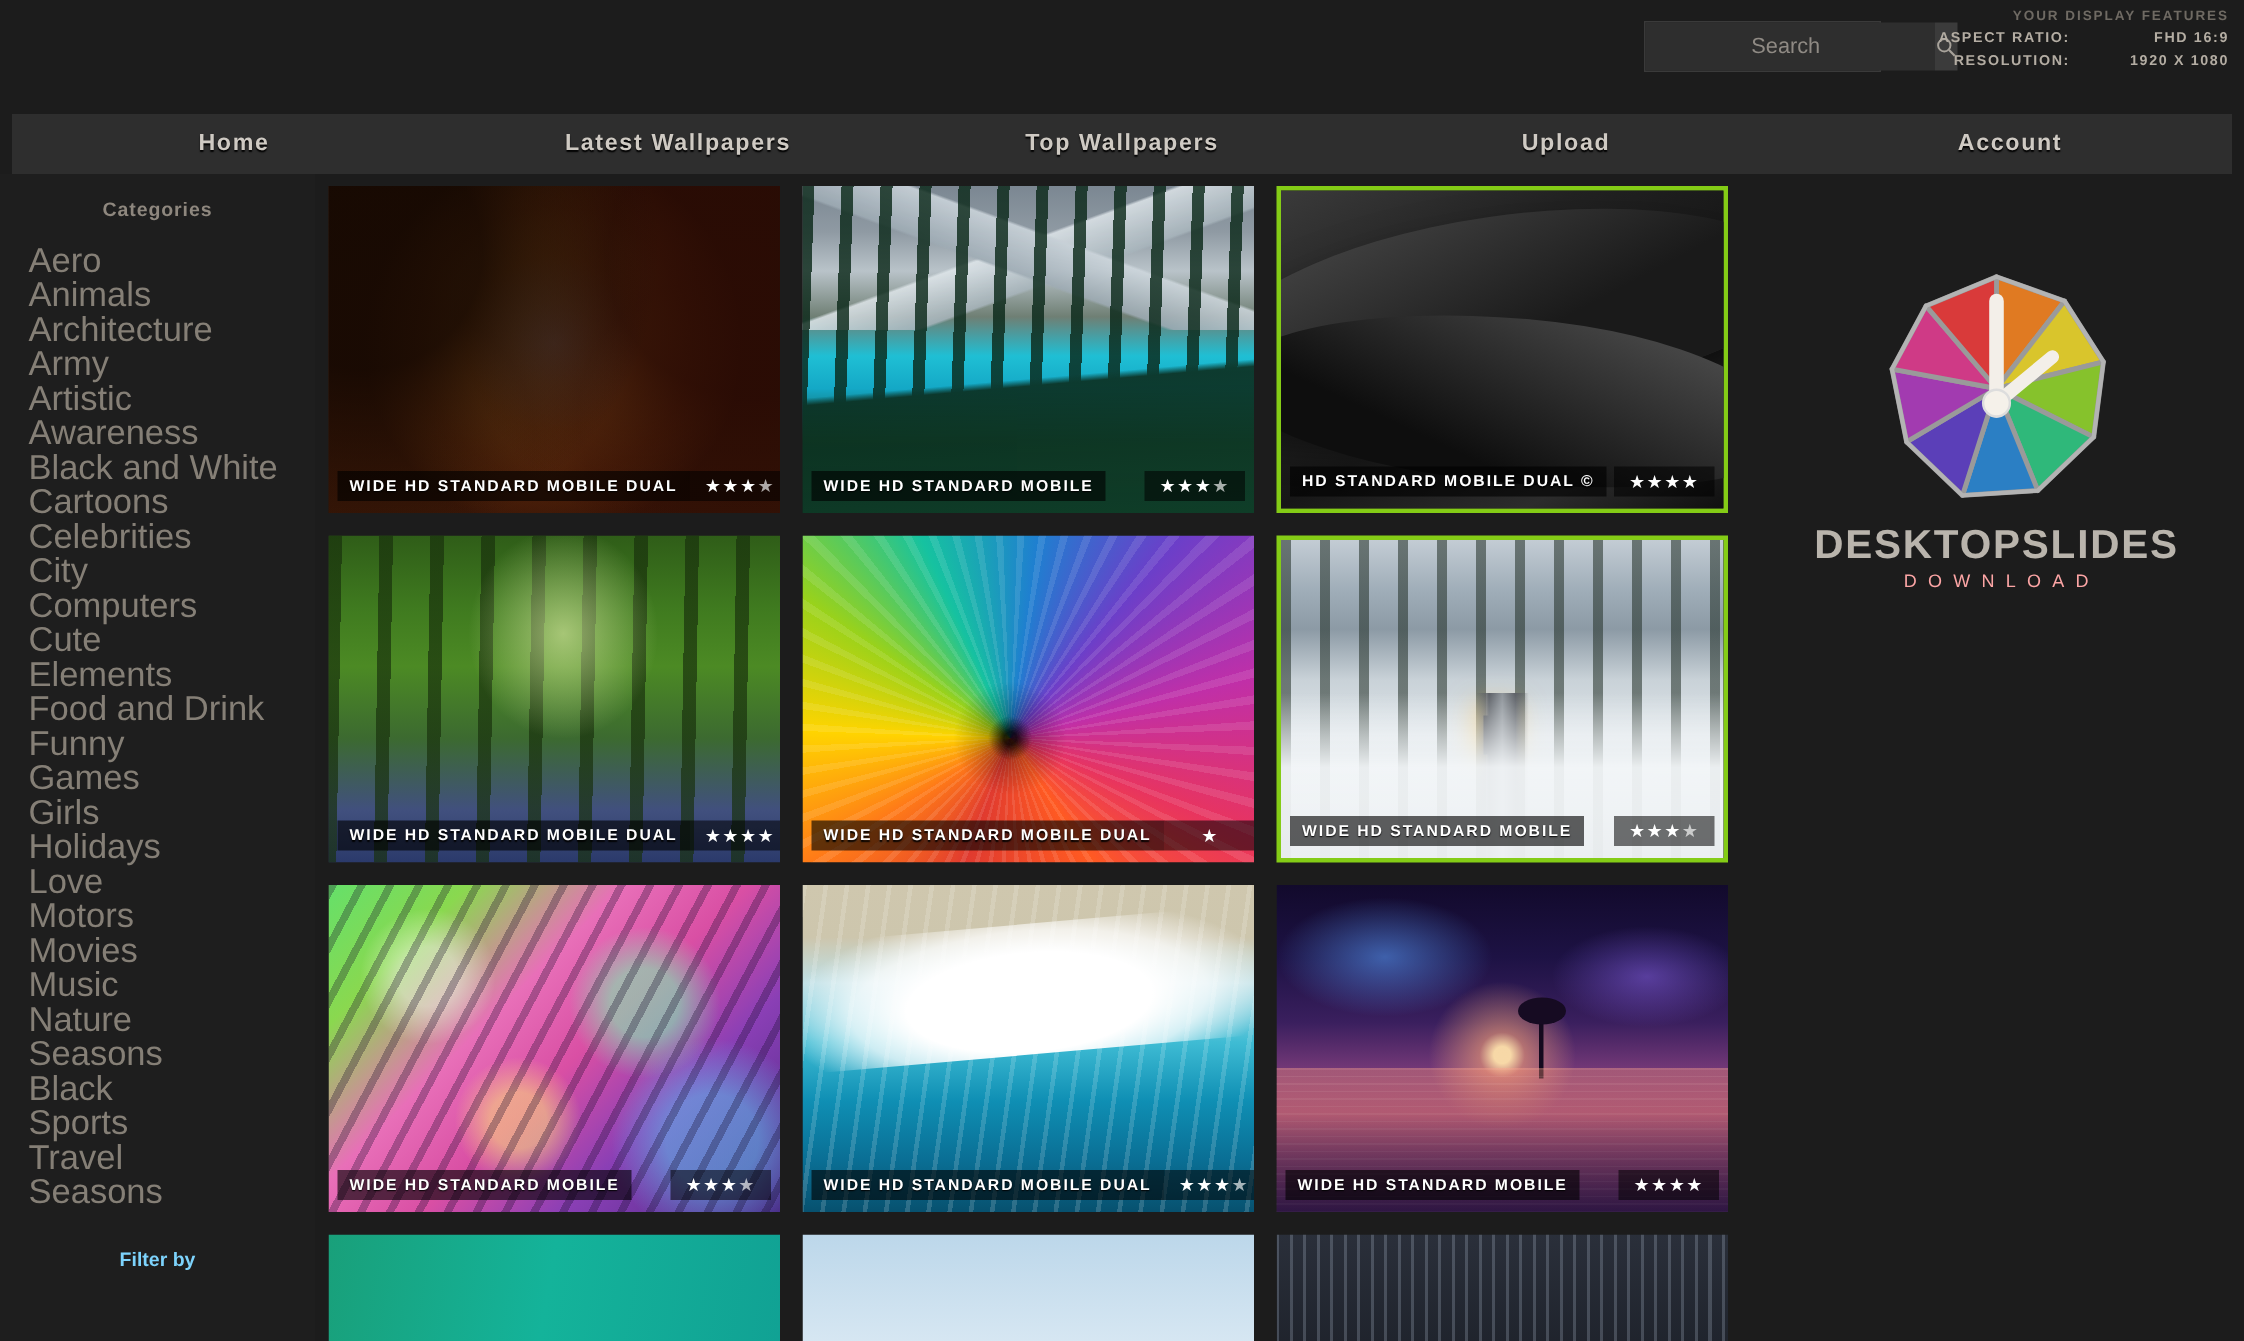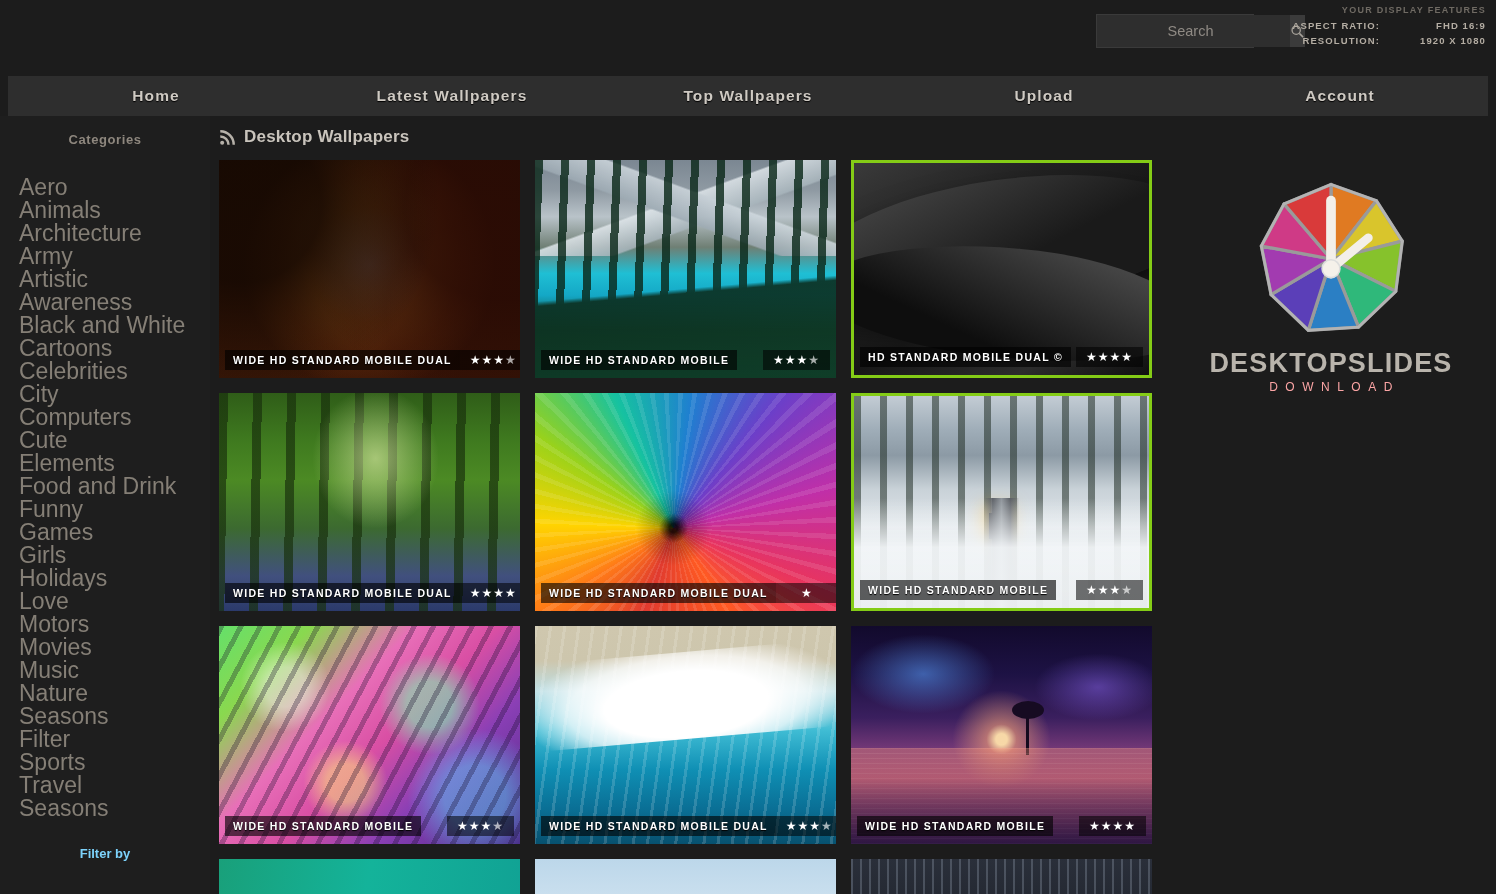--- a/index.html
+++ b/index.html
@@ -92,21 +92,21 @@
     flex-shrink: 0;
     padding-top: 16px;
     background: #1e1e1e;
   }
   .sb-title {
     text-align: center;
     color: #8e877e;
     font-size: 13px;
     font-weight: bold;
     letter-spacing: 0.6px;
-    margin-bottom: 29px;
+    margin-bottom: 15px;
   }
   .cat-list { list-style: none; padding-left: 19px; }
   .cat-item {
     color: #857f76;
     font-size: 23px;
     line-height: 23px;
     cursor: pointer;
   }
   .filter-title {
     text-align: center;
@@ -435,37 +435,29 @@
       <li class="cat-item">Funny</li>
       <li class="cat-item">Games</li>
       <li class="cat-item">Girls</li>
       <li class="cat-item">Holidays</li>
       <li class="cat-item">Love</li>
       <li class="cat-item">Motors</li>
       <li class="cat-item">Movies</li>
       <li class="cat-item">Music</li>
       <li class="cat-item">Nature</li>
       <li class="cat-item">Seasons</li>
-      <li class="cat-item">Filter</li>
+      <li class="cat-item">Black</li>
       <li class="cat-item">Sports</li>
       <li class="cat-item">Travel</li>
       <li class="cat-item">Seasons</li>
     </ul>
     <div class="filter-title">Filter by</div>
   </aside>
 
   <main class="main">
-    <div class="section-head">
-      <svg class="rss-icon" width="17" height="17" viewBox="0 0 16 16">
-        <circle cx="3" cy="13" r="1.9" fill="#b6b1a9"></circle>
-        <path d="M1.2 8.2a6.6 6.6 0 0 1 6.6 6.6h2.3A8.9 8.9 0 0 0 1.2 5.9z" fill="#b6b1a9"></path>
-        <path d="M1.2 3.3A11.5 11.5 0 0 1 12.7 14.8H15A13.8 13.8 0 0 0 1.2 1z" fill="#b6b1a9"></path>
-      </svg>
-      <div class="section-title">Desktop Wallpapers</div>
-    </div>
 
     <div class="grid">
 
       <div class="card">
         <div class="art art-autumn"></div>
         <div class="caption">
           <span class="tags">WIDE HD STANDARD MOBILE DUAL</span>
           <span class="stars"><span>★★★</span><span class="star-half">★</span></span>
         </div>
       </div>

